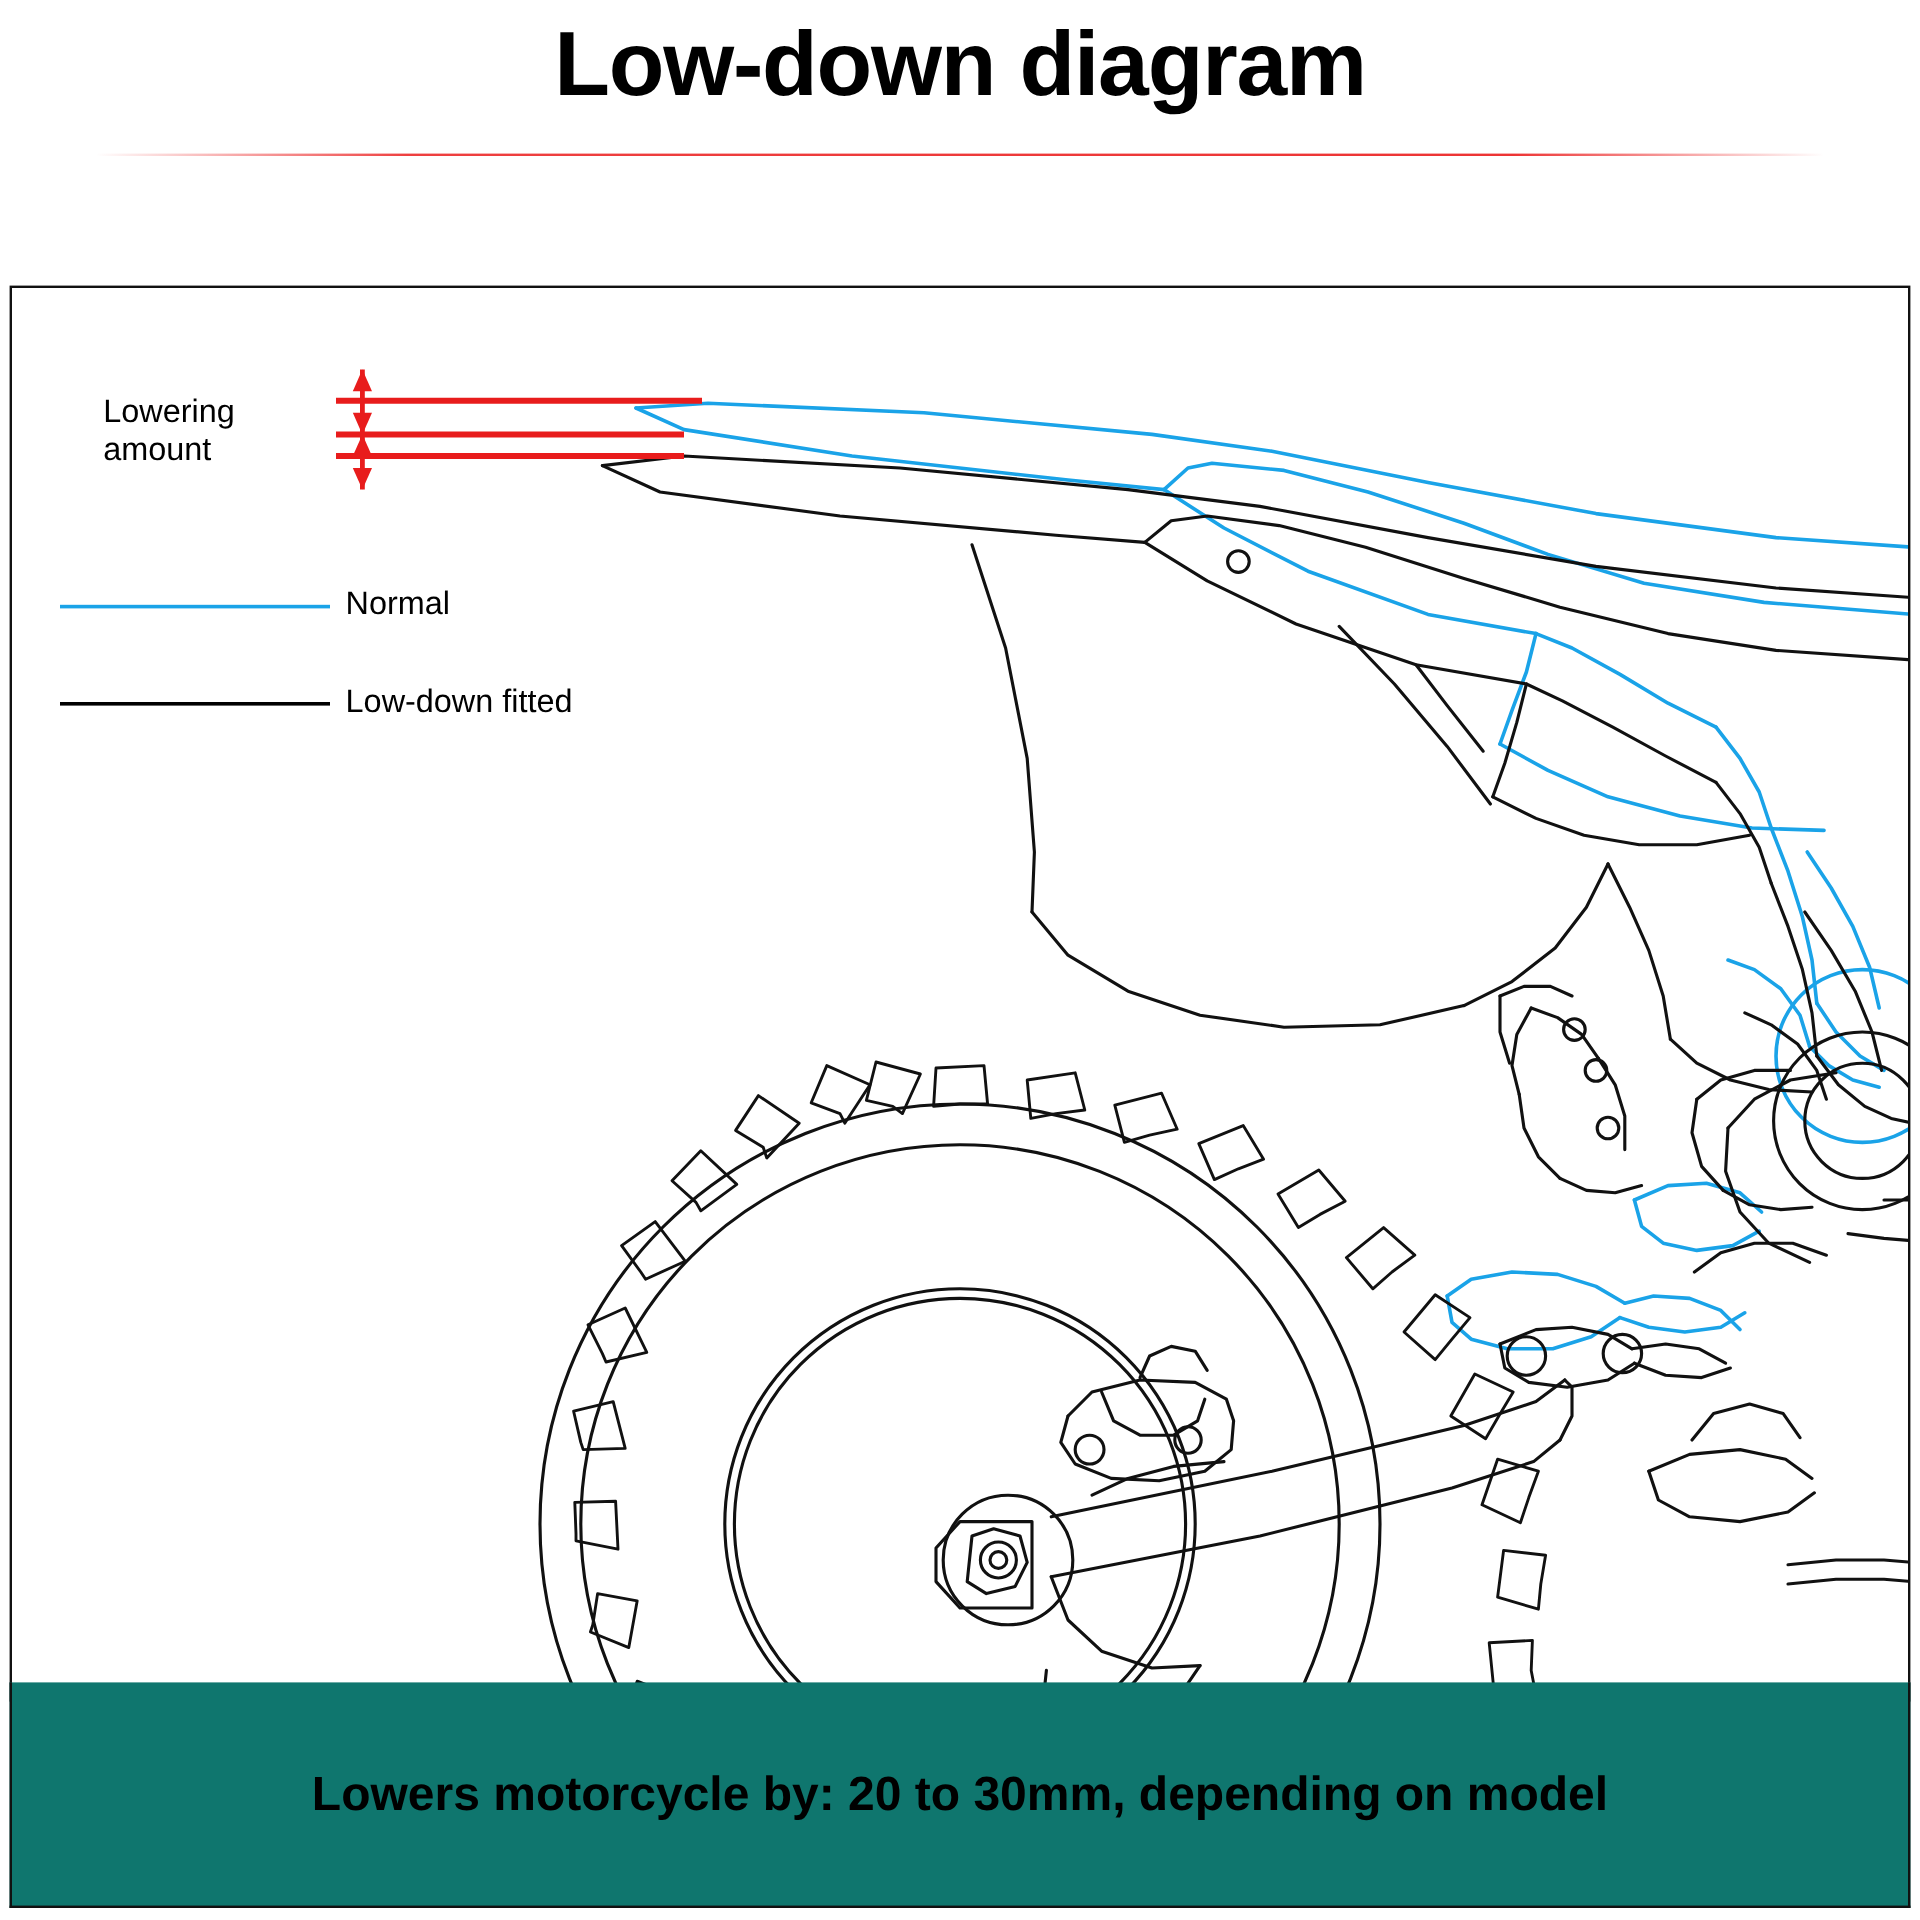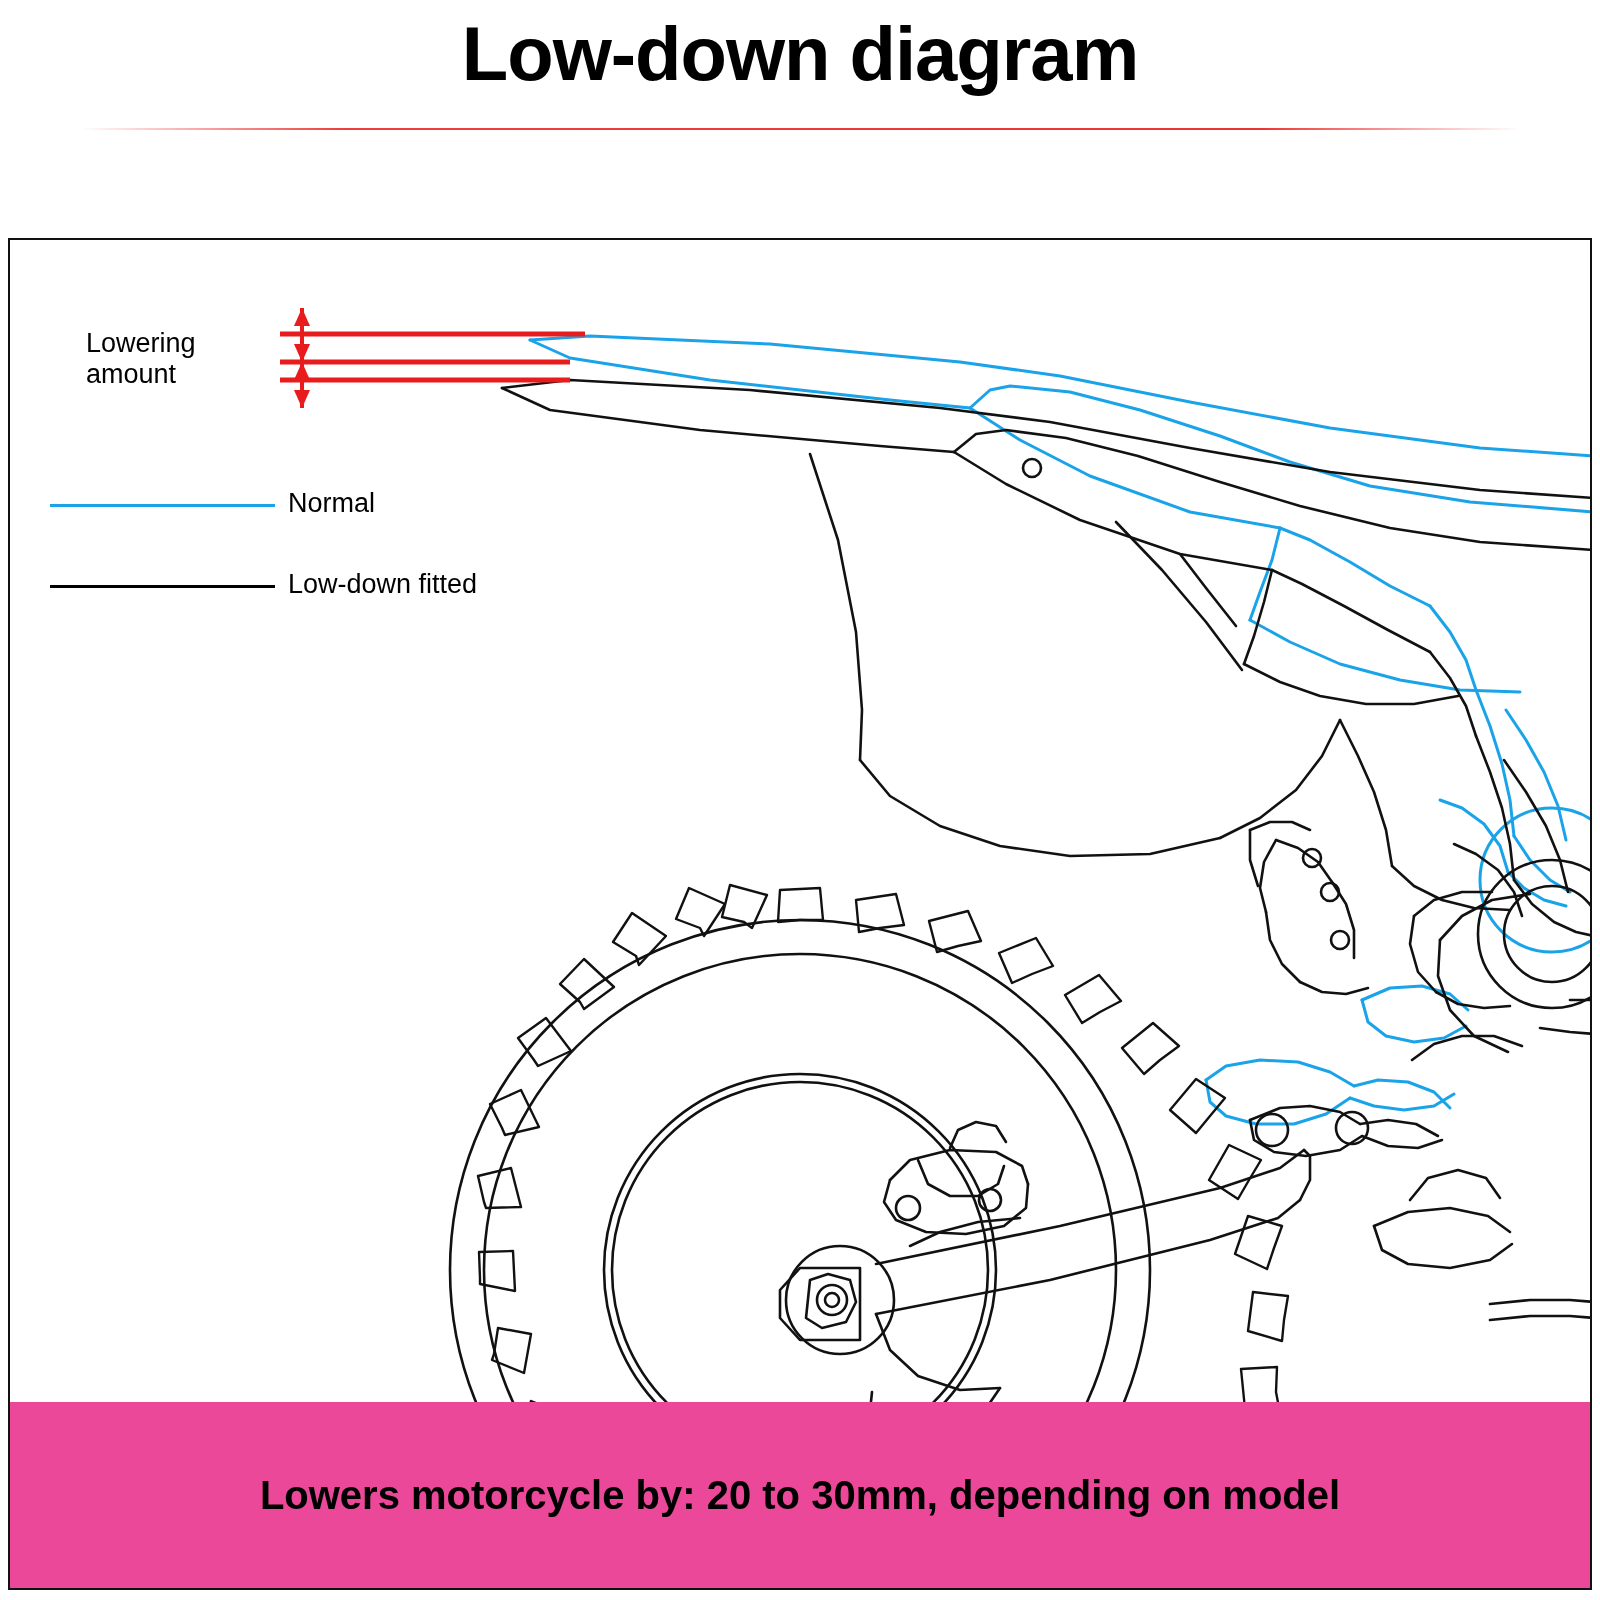--- a/index.html
+++ b/index.html
@@ -56,21 +56,21 @@
     left: 8px;
     top: 1402px;
     width: 1584px;
     height: 188px;
     border: 2px solid #111111;
     border-top: none;
     box-sizing: border-box;
     display: flex;
     align-items: center;
     justify-content: center;
-    background: #ec4899;
+    background: #0f766e;
   }
   .footer-text {
     font-size: 40px;
     font-weight: bold;
     color: #000000;
     text-align: center;
   }
 
   
   .legend {

